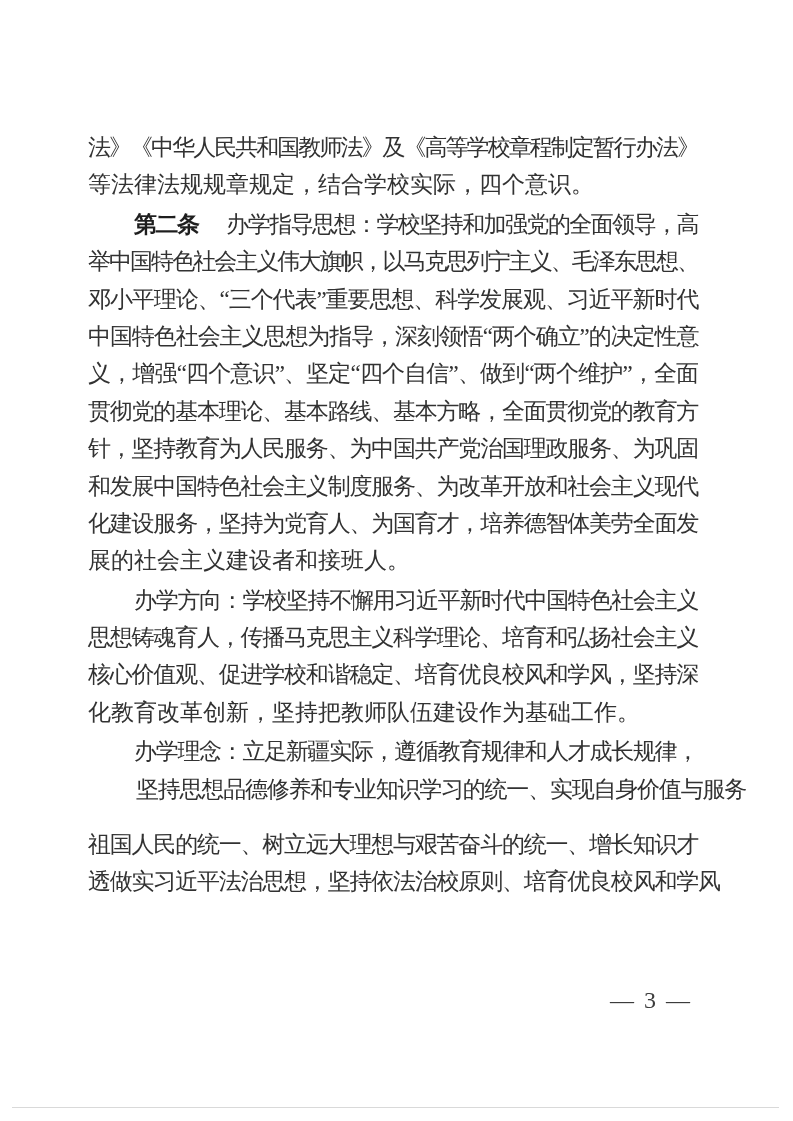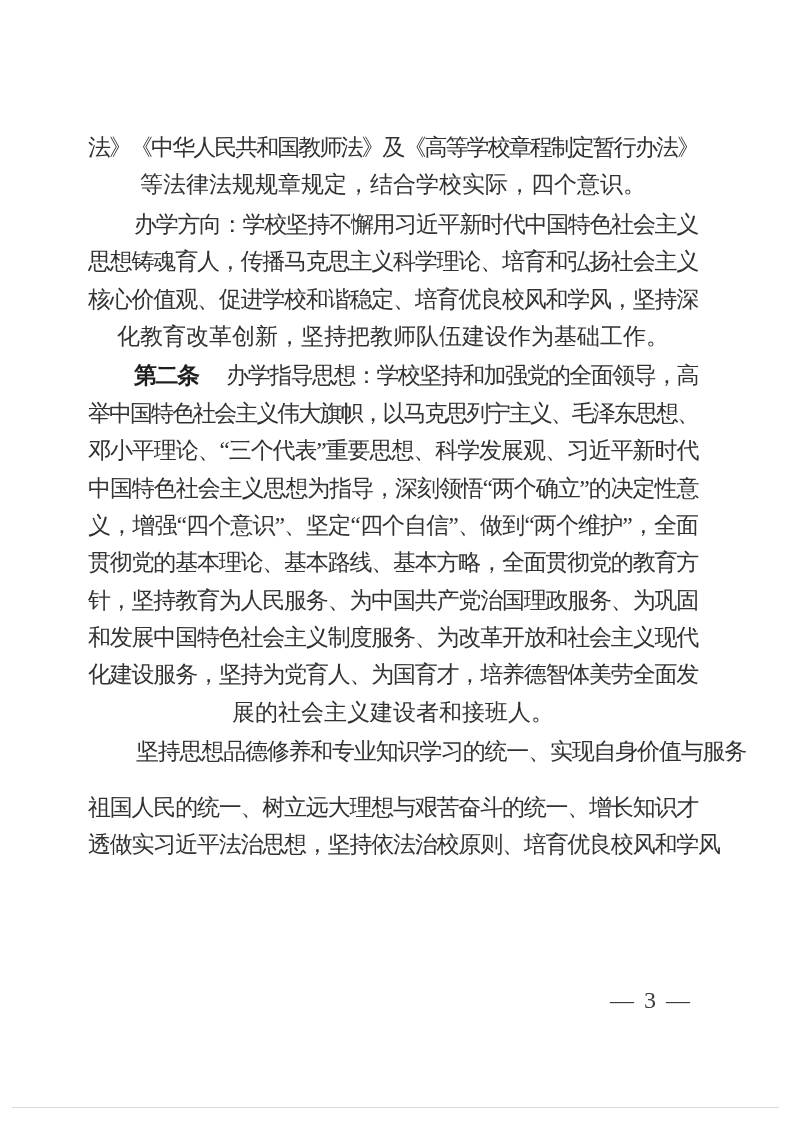--- a/index.html
+++ b/index.html
@@ -23,21 +23,20 @@
     width: 610px;
     font-size: 23px;
     line-height: 37.4px;
   }
   .paragraph { margin: 0; }
   .paragraph + .paragraph { margin-top: 2px; }
   .line {
     white-space: nowrap;
     height: 37.4px;
     overflow: visible;
-    text-align: center;
   }
   .indent {
     display: inline-block;
     width: 46px;
   }
   .article-heading {
     font-weight: bold;
     color: #1e1e1e;
     margin-right: 28px;
   }
@@ -63,38 +62,39 @@
 </head>
 <body>
 
 <div class="page">
   <div class="text-block">
       <div class="paragraph">
         <div class="line full" style="letter-spacing: -1.96552px;"><span>法》《中华人民共和国教师法》及《高等学校章程制定暂行办法》</span></div>
         <div class="line"><span>等法律法规规章规定，结合学校实际，四个意识。</span></div>
       </div>
       <div class="paragraph">
-        <div class="line full" style="letter-spacing: -1.30769px;"><span class="indent"></span><span>办学方向：学校坚持不懈用习近平新时代中国特色社会主义</span></div>
-        <div class="line full" style="letter-spacing: -1.21429px;"><span>思想铸魂育人，传播马克思主义科学理论、培育和弘扬社会主义</span></div>
-        <div class="line full" style="letter-spacing: -1.21429px;"><span>核心价值观、促进学校和谐稳定、培育优良校风和学风，坚持深</span></div>
-        <div class="line"><span>化教育改革创新，坚持把教师队伍建设作为基础工作。</span></div>
-      </div>
-      <div class="paragraph">
         <div class="line full" style="letter-spacing: -1.56px;"><span class="indent"></span><span class="article-heading">第二条</span><span>办学指导思想：学校坚持和加强党的全面领导，高</span></div>
         <div class="line full" style="letter-spacing: -1.96552px;"><span>举中国特色社会主义伟大旗帜，以马克思列宁主义、毛泽东思想、</span></div>
         <div class="line full" style="letter-spacing: -1.06897px;"><span>邓小平理论、“三个代表”重要思想、科学发展观、习近平新时代</span></div>
         <div class="line full" style="letter-spacing: -1.06897px;"><span>中国特色社会主义思想为指导，深刻领悟“两个确立”的决定性意</span></div>
         <div class="line full" style="letter-spacing: -0.83871px;"><span>义，增强“四个意识”、坚定“四个自信”、做到“两个维护”，全面</span></div>
         <div class="line full" style="letter-spacing: -1.21429px;"><span>贯彻党的基本理论、基本路线、基本方略，全面贯彻党的教育方</span></div>
         <div class="line full" style="letter-spacing: -1.21429px;"><span>针，坚持教育为人民服务、为中国共产党治国理政服务、为巩固</span></div>
         <div class="line full" style="letter-spacing: -1.21429px;"><span>和发展中国特色社会主义制度服务、为改革开放和社会主义现代</span></div>
         <div class="line full" style="letter-spacing: -1.21429px;"><span>化建设服务，坚持为党育人、为国育才，培养德智体美劳全面发</span></div>
         <div class="line"><span>展的社会主义建设者和接班人。</span></div>
       </div>
       <div class="paragraph">
+        <div class="line full" style="letter-spacing: -1.30769px;"><span class="indent"></span><span>办学方向：学校坚持不懈用习近平新时代中国特色社会主义</span></div>
+        <div class="line full" style="letter-spacing: -1.21429px;"><span>思想铸魂育人，传播马克思主义科学理论、培育和弘扬社会主义</span></div>
+        <div class="line full" style="letter-spacing: -1.21429px;"><span>核心价值观、促进学校和谐稳定、培育优良校风和学风，坚持深</span></div>
+        <div class="line"><span>化教育改革创新，坚持把教师队伍建设作为基础工作。</span></div>
+      </div>
+      <div class="paragraph">
+        <div class="line full" style="letter-spacing: -1.30769px;"><span class="indent"></span><span>办学理念：立足新疆实际，遵循教育规律和人才成长规律，</span></div>
         <div class="line full" style="letter-spacing: -1.21429px; margin-left: 48px;"><span>坚持思想品德修养和专业知识学习的统一、实现自身价值与服务</span></div>
         <div class="line full" style="letter-spacing: -1.21429px; margin-top: 18px;"><span>祖国人民的统一、树立远大理想与艰苦奋斗的统一、增长知识才</span></div>
         <div class="line full" style="letter-spacing: -1.21429px;"><span>透做实习近平法治思想，坚持依法治校原则、培育优良校风和学风</span></div>
       </div>
     </div>
   <div class="page-footer">
     <span>— 3 —</span>
   </div>
   <div class="scan-artifact-line"></div>
 </div>

